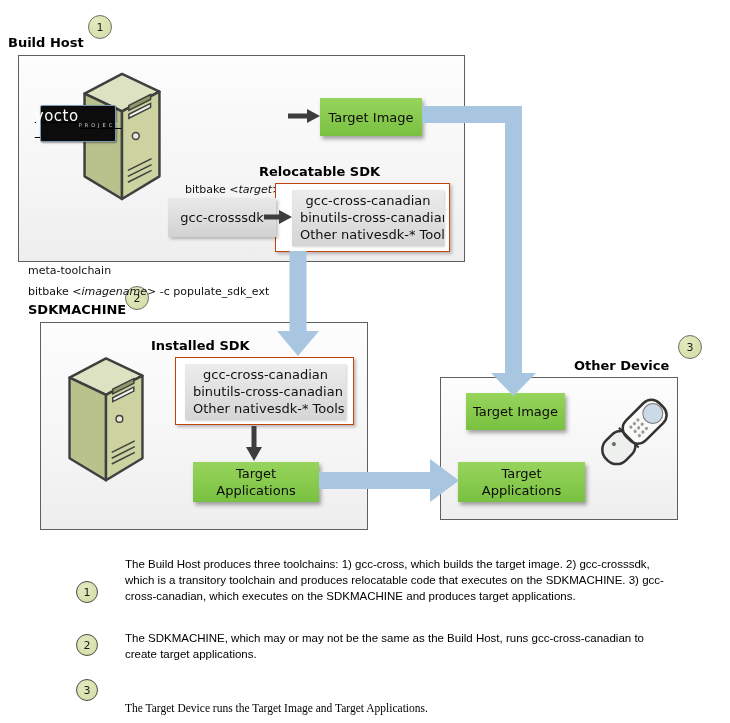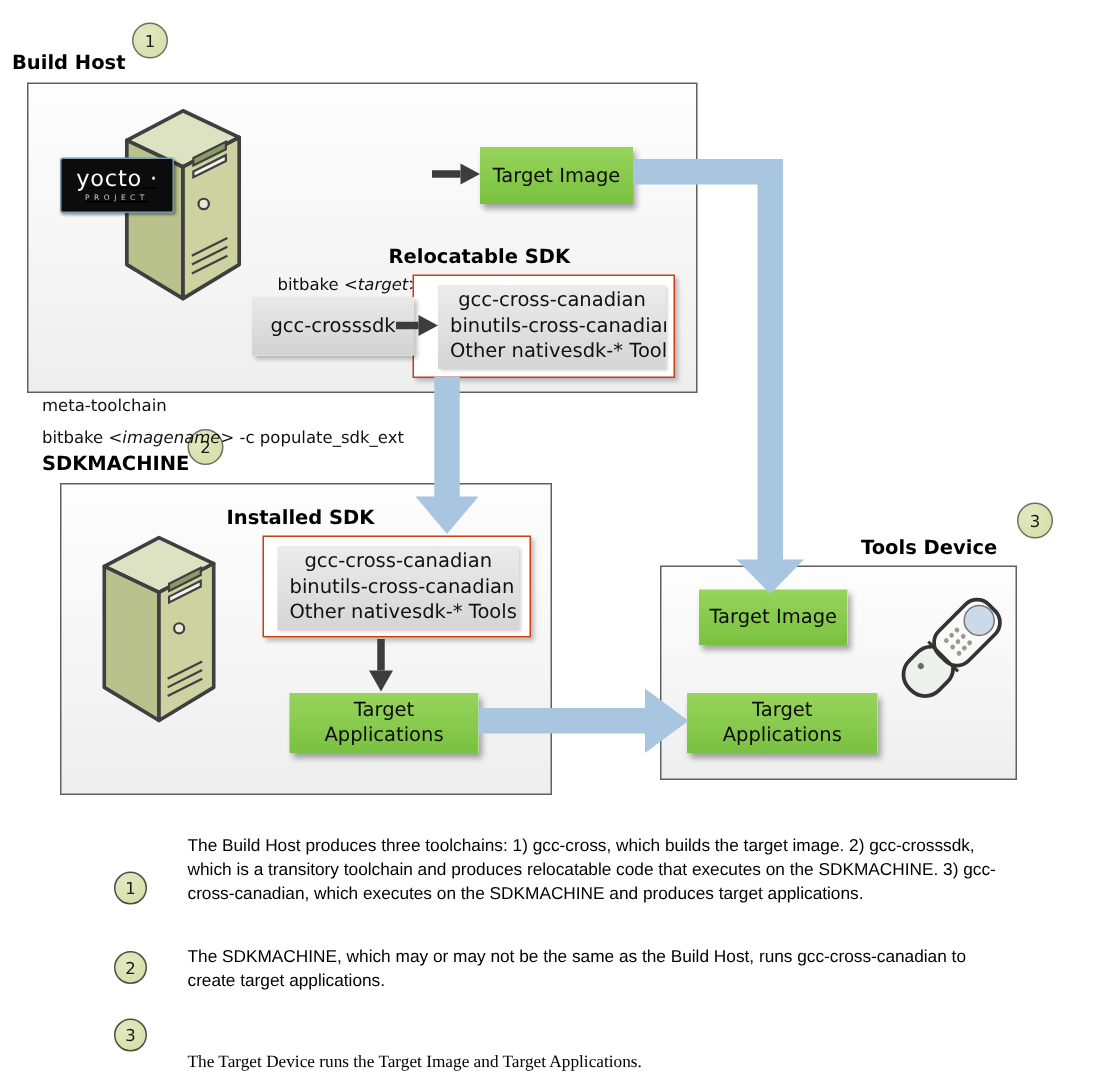--- a/index.html
+++ b/index.html
@@ -47,21 +47,21 @@
     box-shadow:1px 1px 2px rgba(0,0,0,0.18);
     font-size:13px; line-height:17px; color:#111;
     padding:2px 8px; white-space:nowrap; overflow:hidden;
   }
   .code-note { position:absolute; font-size:11px; color:#111; white-space:nowrap;margin-top:40px; }
   .code-note i { font-style:italic; }
 
   .yocto-logo {
     position:absolute; left:40px; top:105px; width:76px; height:37px;
     background:#0c0c0c; border:1px solid #7d9ab5; border-radius:2px;
-    display:flex; flex-direction:column; align-items:center; justify-content:center;
+    display:flex; flex-direction:row; align-items:center; justify-content:center;
     box-shadow:1px 1px 2px rgba(0,0,0,0.4);
     text-decoration:underline;
   }
   .yocto-logo .main { color:#ffffff; font-size:15px; line-height:15px; letter-spacing:0.5px; }
   .yocto-logo .sub  { color:#c9ced6; font-size:5px; letter-spacing:3px; margin-top:2px; }
 
   .art { position:absolute; }
 
   .note-text {
     position:absolute; left:125px; width:548px;
@@ -78,21 +78,21 @@
   <div class="frame" style="left:18px; top:55px; width:447px; height:207px;"></div>
   <div class="frame" style="left:40px; top:322px; width:328px; height:208px;"></div>
   <div class="frame" style="left:440px; top:377px; width:238px; height:143px;"></div>
 
   <div class="sec-title" style="left:8px; top:35px;">Build Host</div>
   <div class="badge" style="left:88px; top:15px;">1</div>
 
   <div class="sec-title" style="left:28px; top:302px;">SDKMACHINE</div>
   <div class="badge" style="left:125px; top:286px;">2</div>
 
-  <div class="sec-title" style="left:574px; top:358px;">Tools Device</div>
+  <div class="sec-title" style="left:574px; top:358px;">Other Device</div>
   <div class="badge" style="left:678px; top:335px;">3</div>
 
   <div class="art" style="left:72px; top:64px; width:100px; height:138px;">
     <svg width="100" height="138" viewBox="0 0 100 140">
       <g stroke="#3f3f3f" stroke-width="2.5" stroke-linejoin="round">
         <polygon points="12,30 50,10 88,28 50,48" fill="#dde2c2"></polygon>
         <polygon points="12,30 50,48 50,137 12,114" fill="#b9c28d"></polygon>
         <polygon points="50,48 88,28 88,114 50,137" fill="#ccd3a0"></polygon>
       </g>
       <polygon points="57,42 79,31 79,36 57,47" fill="#8e9968" stroke="#3f3f3f" stroke-width="1.5"></polygon>

